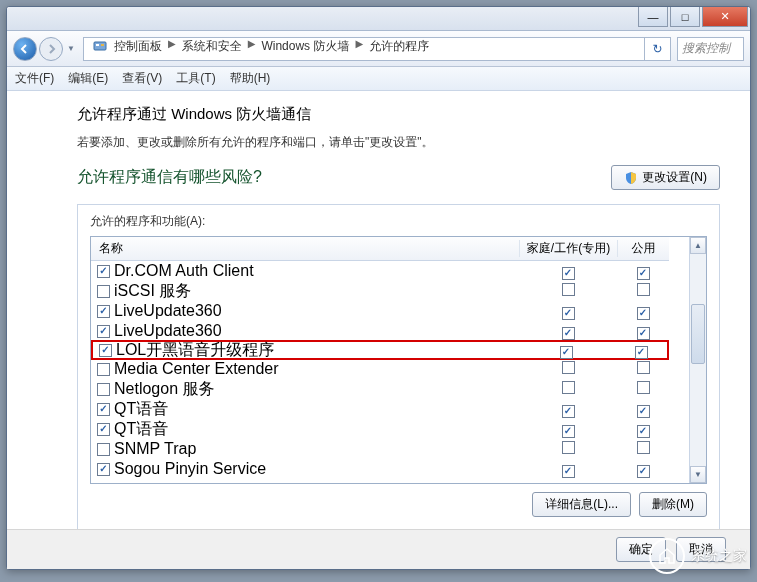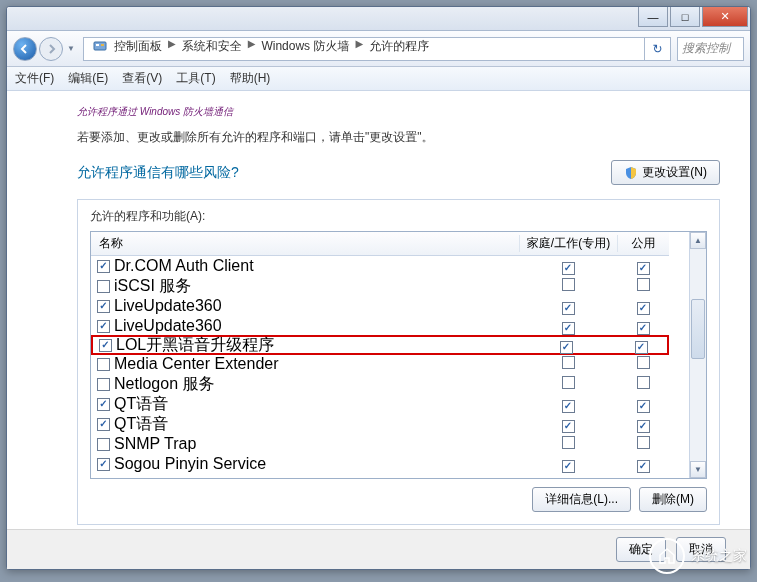--- a/index.html
+++ b/index.html
@@ -22,24 +22,24 @@
 .addr { flex: 1; height: 24px; background:#fff; border:1px solid #a9b9cf; display:flex; font-size:12px; color:#333; padding-left:8px; }
 .cp-icon { width:16px; height:16px; margin-right:6px; display:inline-flex; align-items:center; justify-content:center; }
 .crumb-sep { margin: 0 6px; color:#666; font-size:10px; }
 .refresh { width:26px; height:24px; border:1px solid #a9b9cf; border-left:none; display:flex; align-items:center; justify-content:center; color:#2a5fa6; font-size:12px; background:#fff; }
 .searchbox { width:67px; height:24px; border:1px solid #a9b9cf; margin-left:6px; display:flex; align-items:center; padding:0 4px; font-size:12px; color:#888; font-style:italic; background:#fff; }
 
 .menubar { height: 24px; background: linear-gradient(#f6f9fd,#e6eef8); border-bottom: 1px solid #c9d5e6; display:flex; align-items:center; padding: 7px 8px; font-size:12px; gap:14px; }
 .menuitem { color:#333; }
 
 .content { padding: 14px 30px 10px 70px; }
-.h1 { color:#701a75; font-size:10px; font-weight:normal; margin-bottom:10px;font-style:italic; }
+.h1 { color:#000000; font-size:15px; font-weight:normal; margin-bottom:10px; }
 .subtext { font-size:12px; color:#333; margin-bottom:14px; }
 .linkline { display:flex; justify-content:space-between; align-items:center; margin-bottom:14px; }
-.linktext { color:#0369a1; font-size:14px; }
+.linktext { color:#14532d; font-size:16px; }
 .btn { font-size:12px; padding:3px 12px; border:1px solid #8a99ae; background:linear-gradient(#fdfdfe,#e7ecf3); border-radius:3px; display:inline-flex; align-items:center; gap:4px; }
 .shield { width:14px; height:14px; display:inline-block; }
 
 .groupbox { border:1px solid #c9d5e6; padding:8px 12px 12px 12px; }
 .grouplabel { font-size:12px; color:#333; margin-bottom:6px; }
 .listwrap { border:1px solid #9db0c9; height:248px; display:flex;gap:20px; }
 .listinner { flex:1; overflow:hidden; }
 .listhead { display:flex; background:linear-gradient(#fdfdfe,#eef2f8); border-bottom:1px solid #c9d5e6; height:24px; align-items:center; font-size:12px; }
 .col-name { flex:1; padding-left:8px; }
 .col-home { width:98px; text-align:center; border-left:1px solid #dde5ef; }

